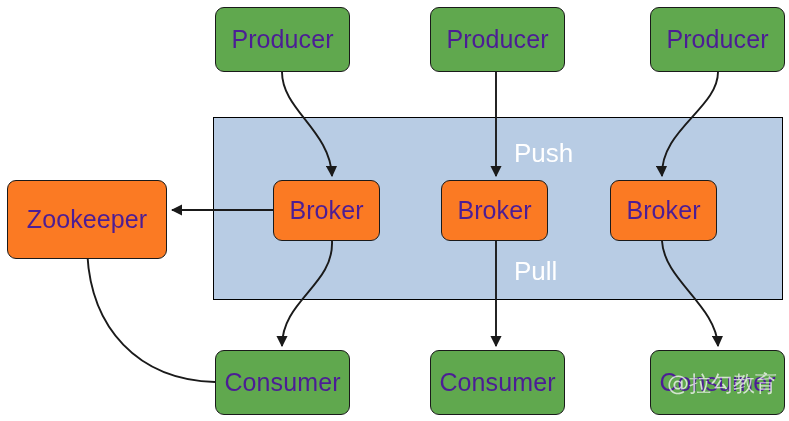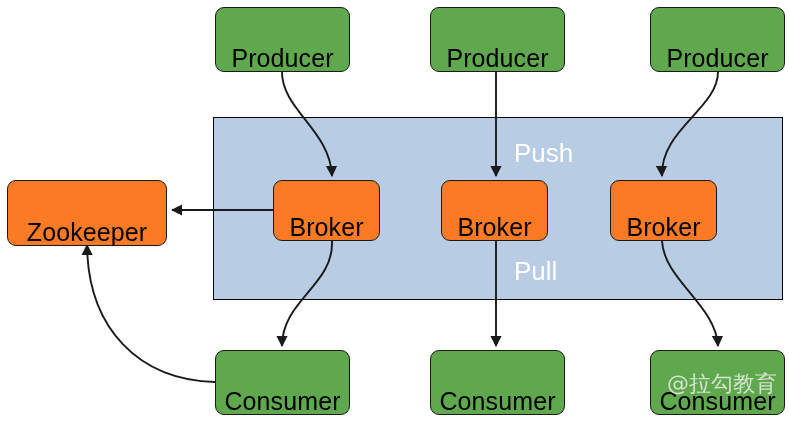--- a/index.html
+++ b/index.html
@@ -28,23 +28,23 @@
     background: #B8CCE4;
     border: 1.6px solid #000000;
     box-sizing: border-box;
   }
   .node {
     position: absolute;
     box-sizing: border-box;
     border-radius: 9px;
     border: 1.6px solid #1a1a1a;
     display: flex;
-    align-items: flex-end;
+    align-items: center;
     justify-content: center;
-    color: #000000;
+    color: #4c1d95;
     font-size: 25px;
     font-weight: 400;
     letter-spacing: 0.1px;
     line-height: 1;
     white-space: nowrap;
     user-select: none;
   }
   .node.green {
     background: #60A84E;
   }
@@ -107,21 +107,21 @@
   <div class="node green" style="left:215px; top:7px; width:135px; height:65px;">
     <span>Producer</span>
   </div>
   <div class="node green" style="left:430px; top:7px; width:135px; height:65px;">
     <span>Producer</span>
   </div>
   <div class="node green" style="left:650px; top:7px; width:135px; height:65px;">
     <span>Producer</span>
   </div>
 
-  <div class="node orange" style="left:7px; top:180px; width:160px; height:66px;">
+  <div class="node orange" style="left:7px; top:180px; width:160px; height:79px;">
     <span>Zookeeper</span>
   </div>
 
   <div class="node orange" style="left:273px; top:180px; width:107px; height:61px;">
     <span>Broker</span>
   </div>
   <div class="node orange" style="left:441px; top:180px; width:107px; height:61px;">
     <span>Broker</span>
   </div>
   <div class="node orange" style="left:610px; top:180px; width:107px; height:61px;">

